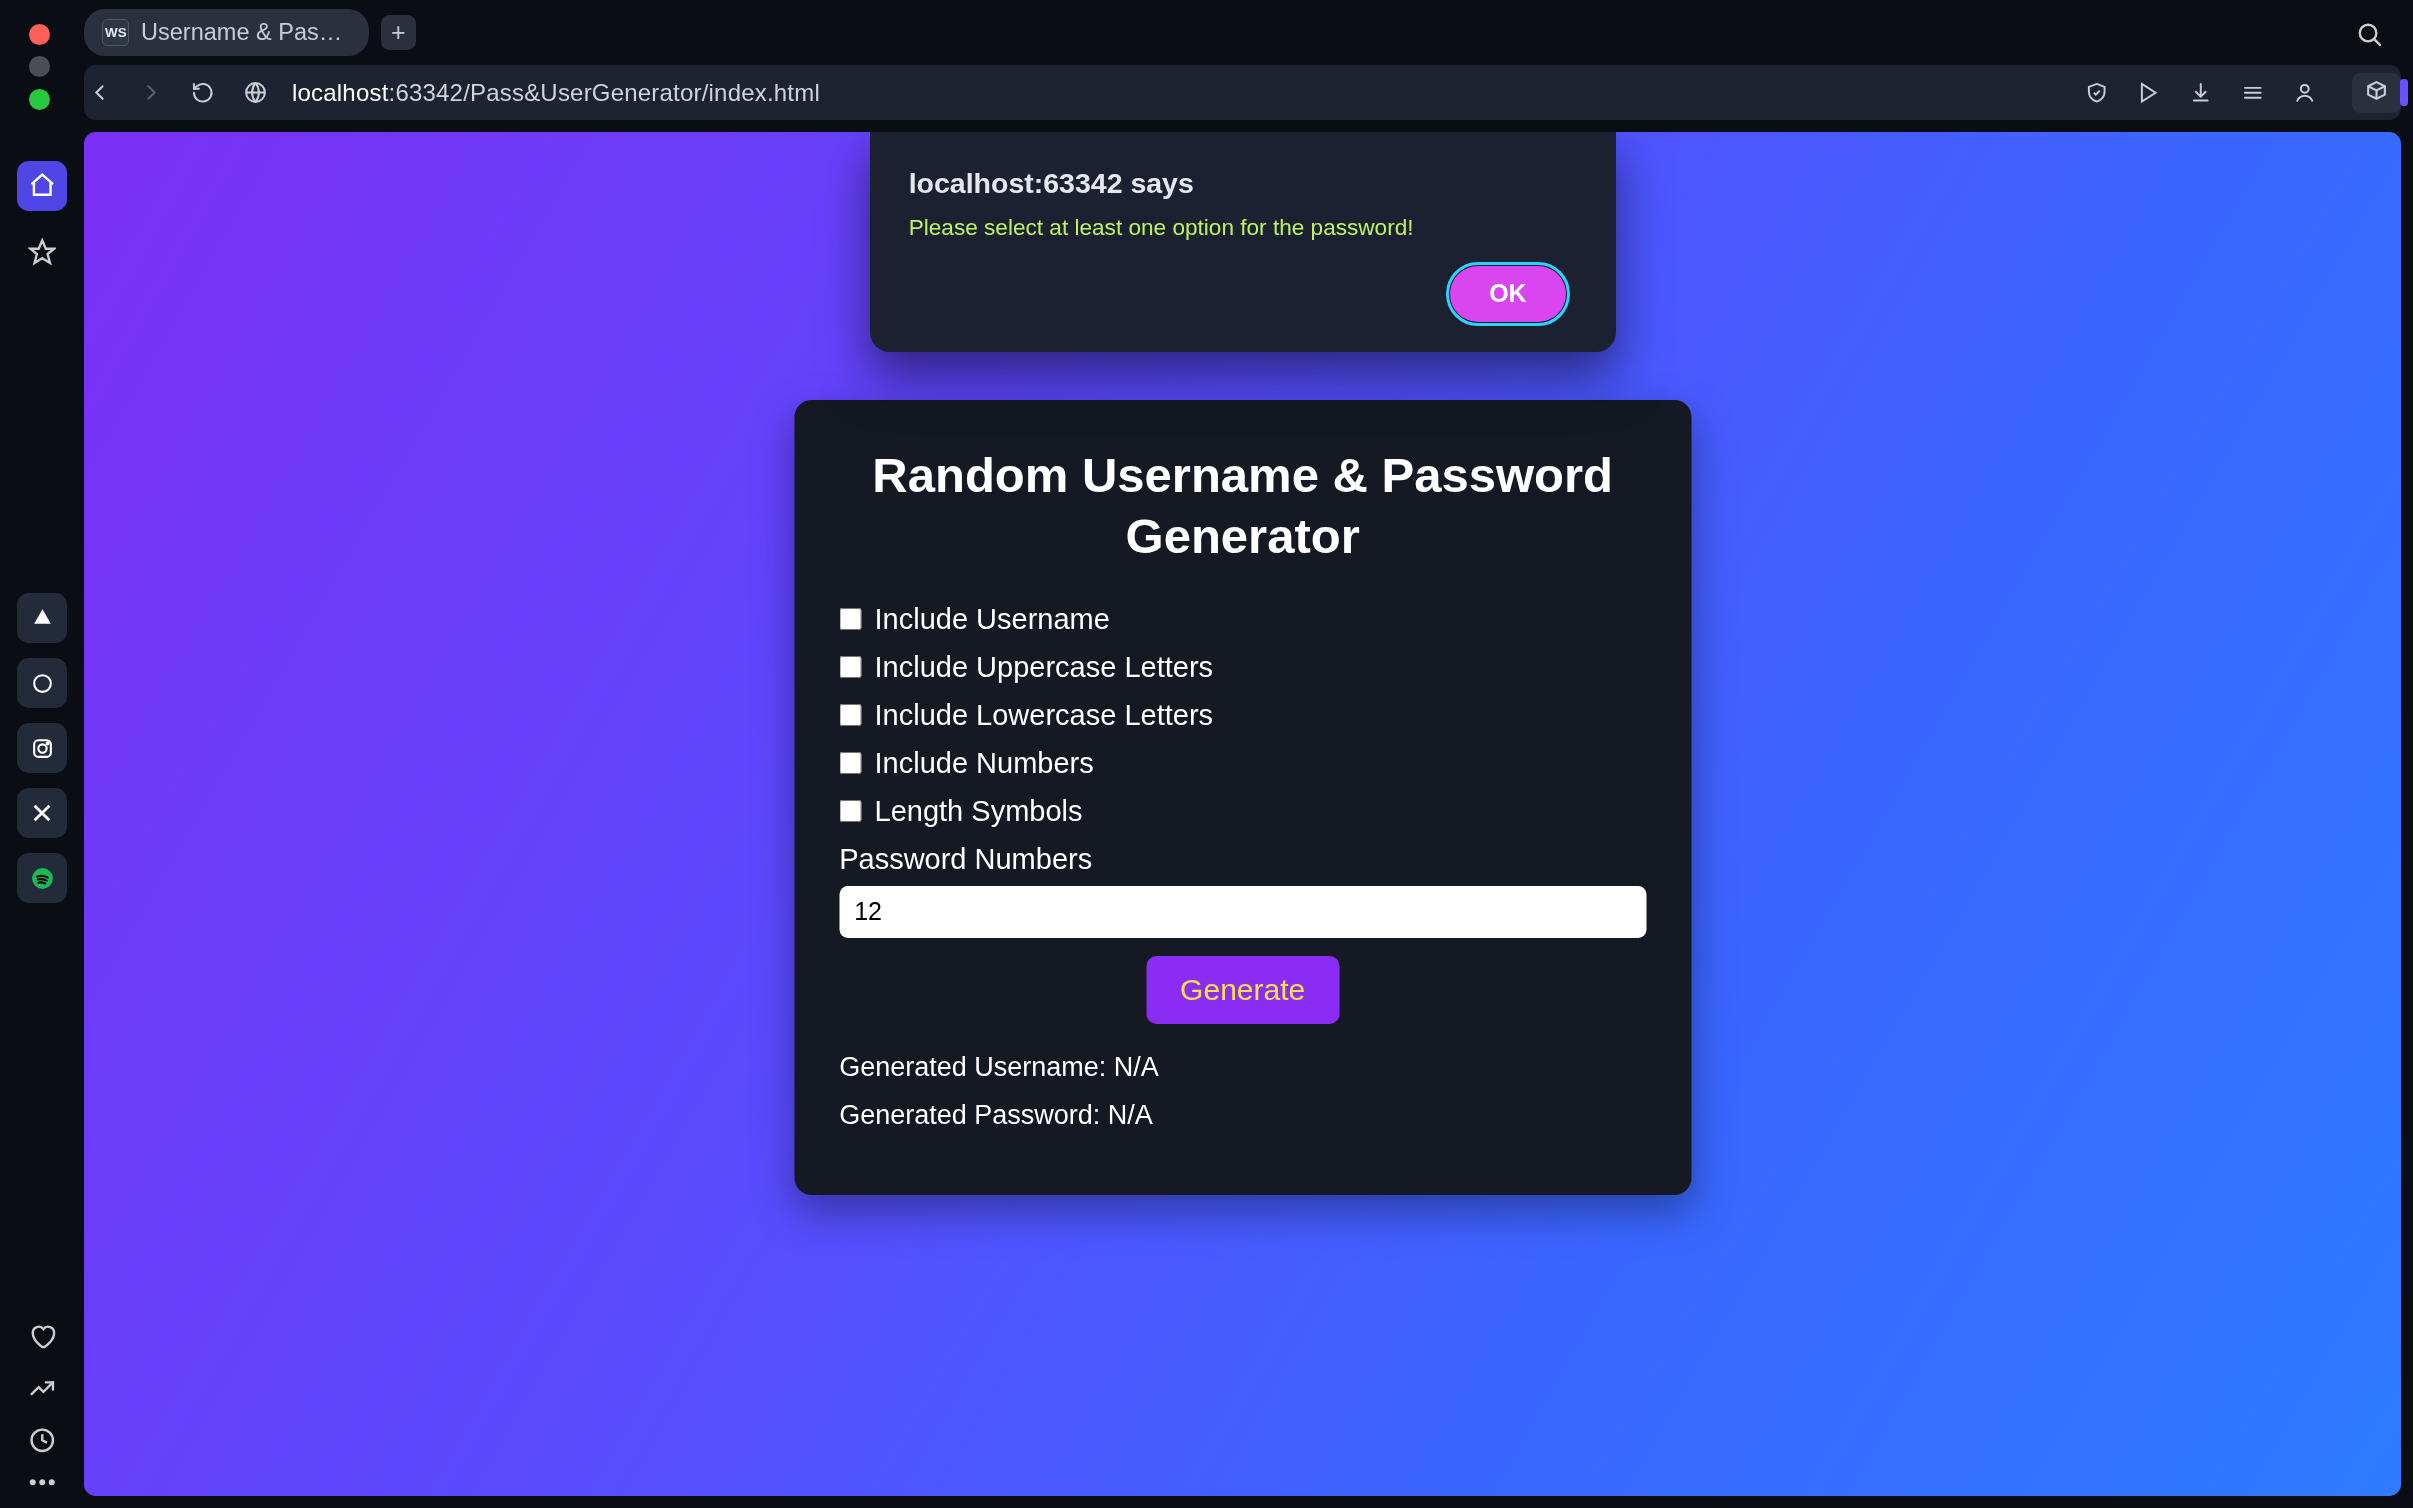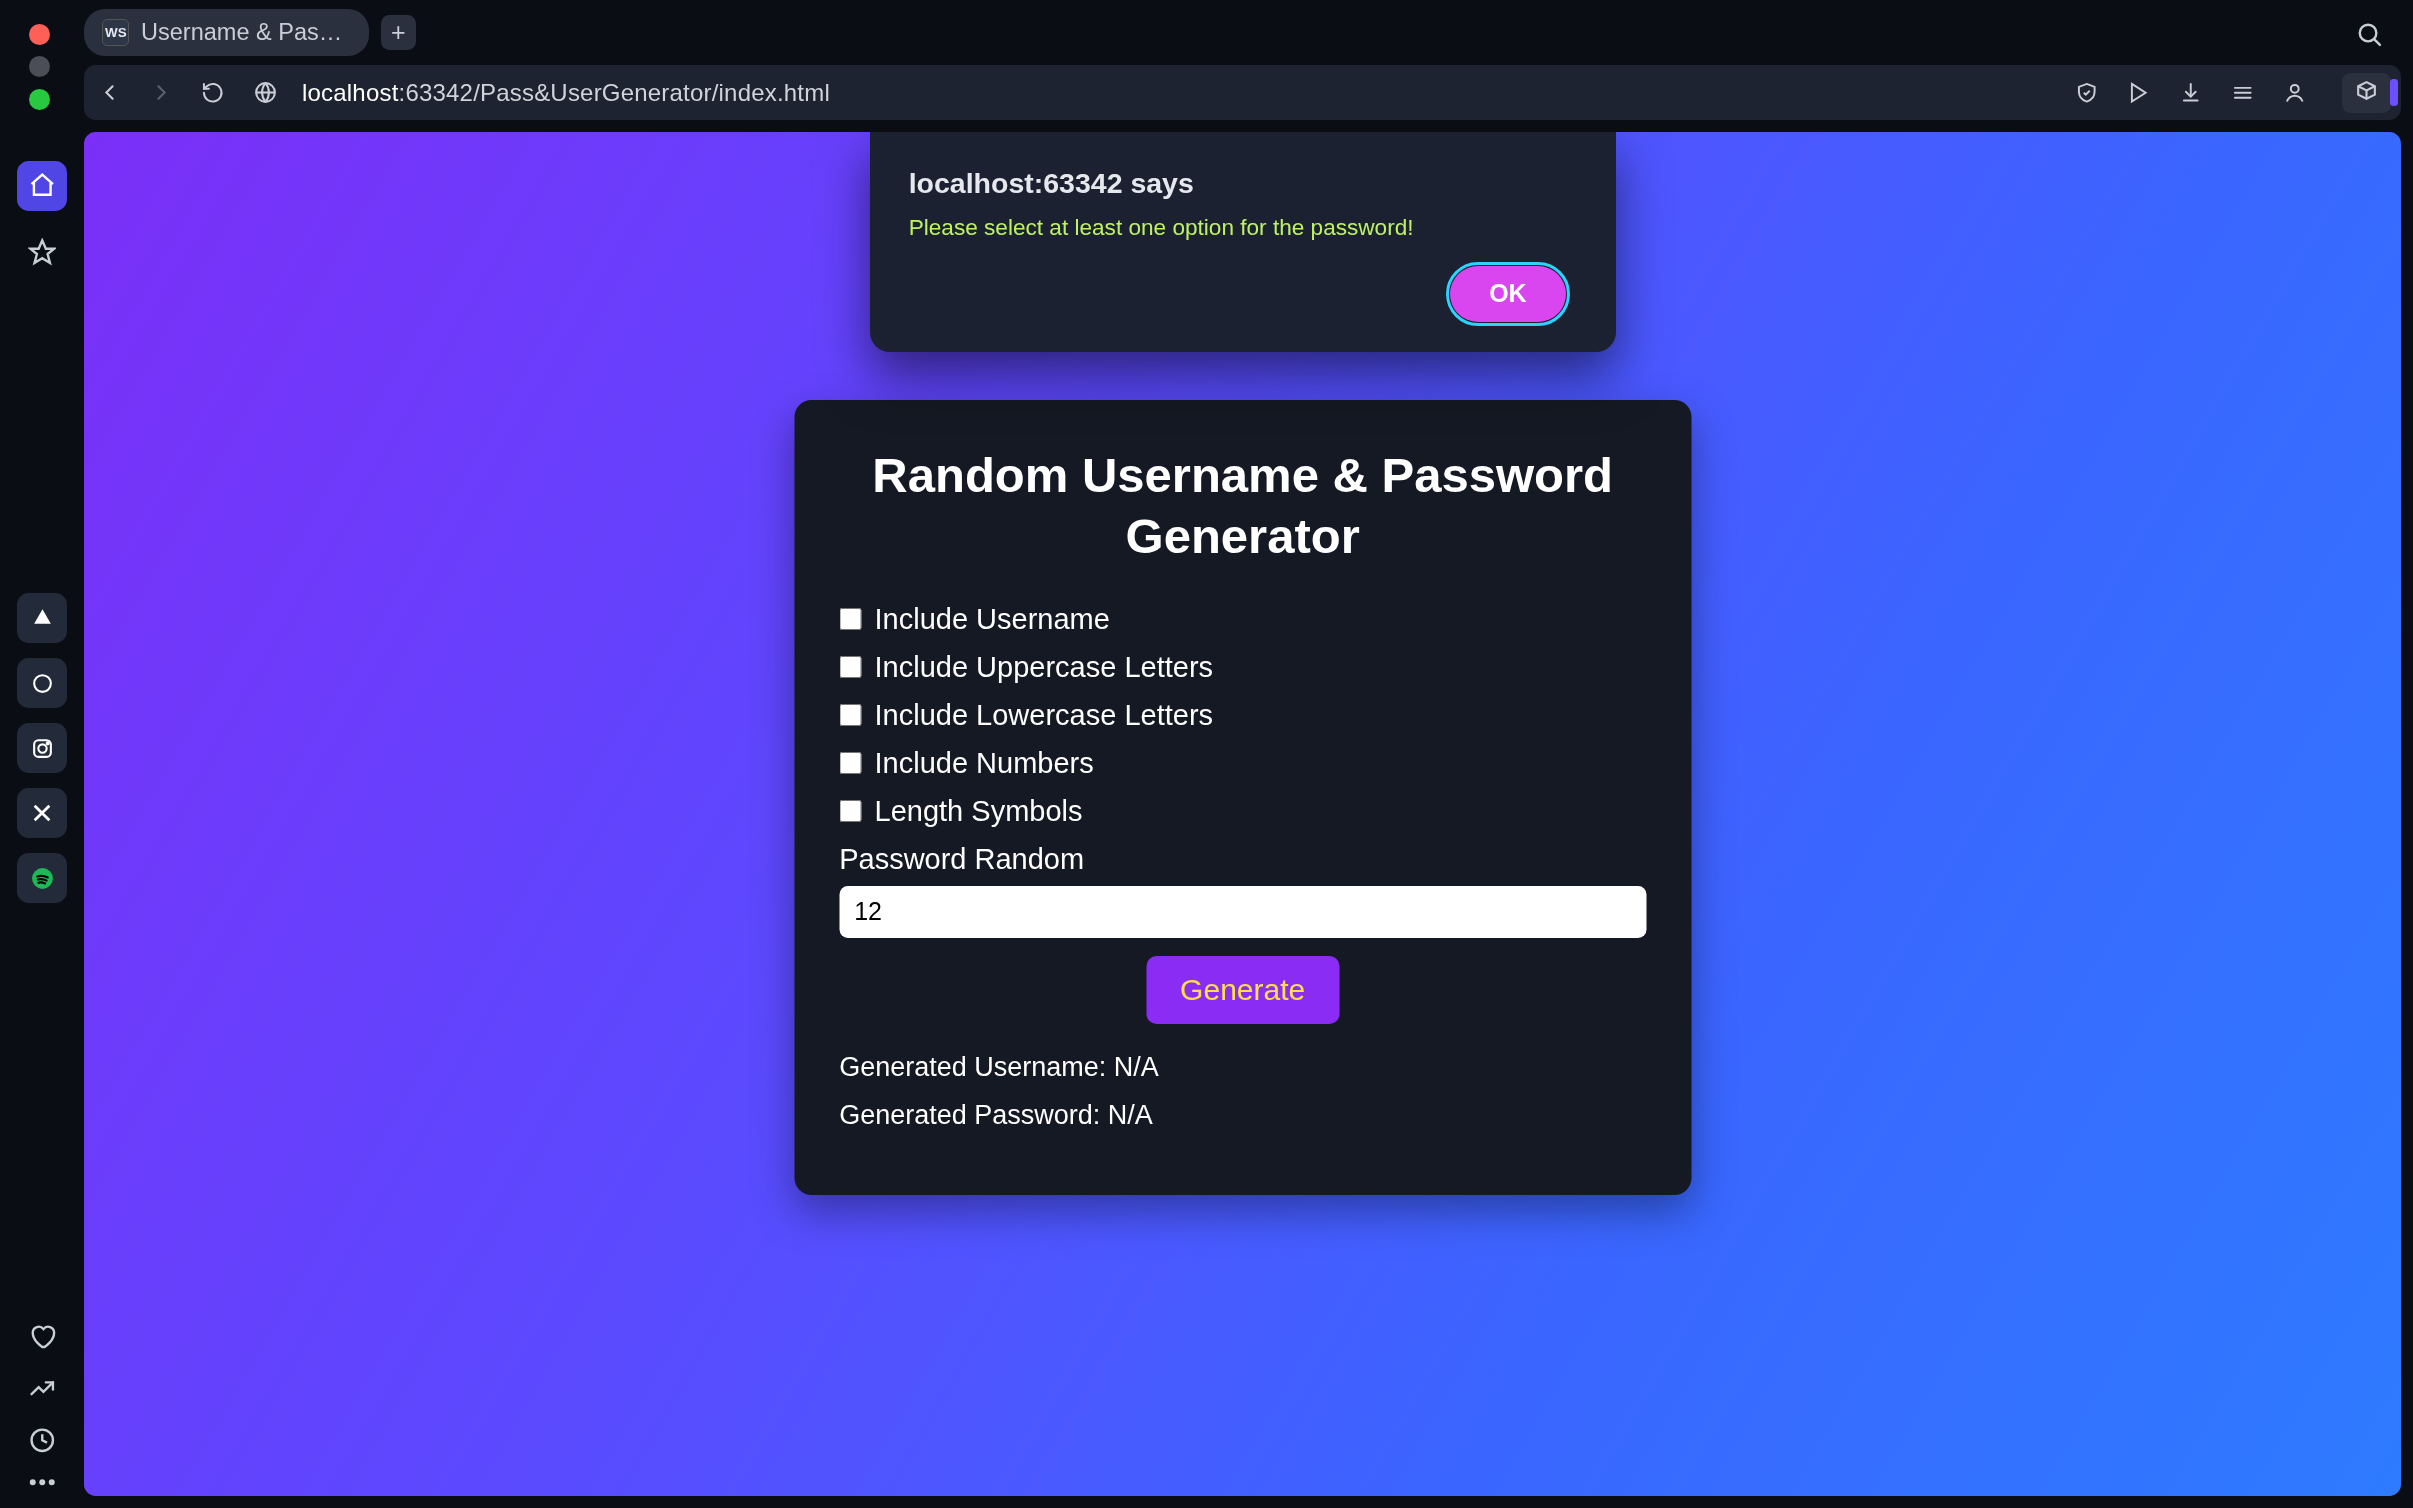--- a/index.html
+++ b/index.html
@@ -96,21 +96,21 @@
     .toolbar {
       position: absolute;
       top: 65px;
       left: 84px;
       right: 11.7px;
       height: 55px;
       background: #1d2330;
       border-radius: 11.7px;
       display: flex;
       align-items: center;
-      padding: 0 10px;
+      padding: 0 0;
       gap: 22px;
     }
     .toolbar .nav-btn {
       width: 30px;
       height: 30px;
       display: flex;
       align-items: center;
       justify-content: center;
       color: #c9cdd6;
     }
@@ -509,21 +509,21 @@
     </label>
     <label class="opt">
       <input type="checkbox" style="">
       <span>Include Numbers</span>
     </label>
     <label class="opt">
       <input type="checkbox" style="">
       <span>Length Symbols</span>
     </label>
 
-    <div class="len-label">Password Random</div>
+    <div class="len-label">Password Numbers</div>
     <input class="len-input" type="number" value="12" style="">
 
     <div class="gen-btn-wrap">
       <button class="gen-btn">Generate</button>
     </div>
 
     <div class="result">
       <b>Generated Username:</b>
       <span> </span>
       <span>N/A</span>

